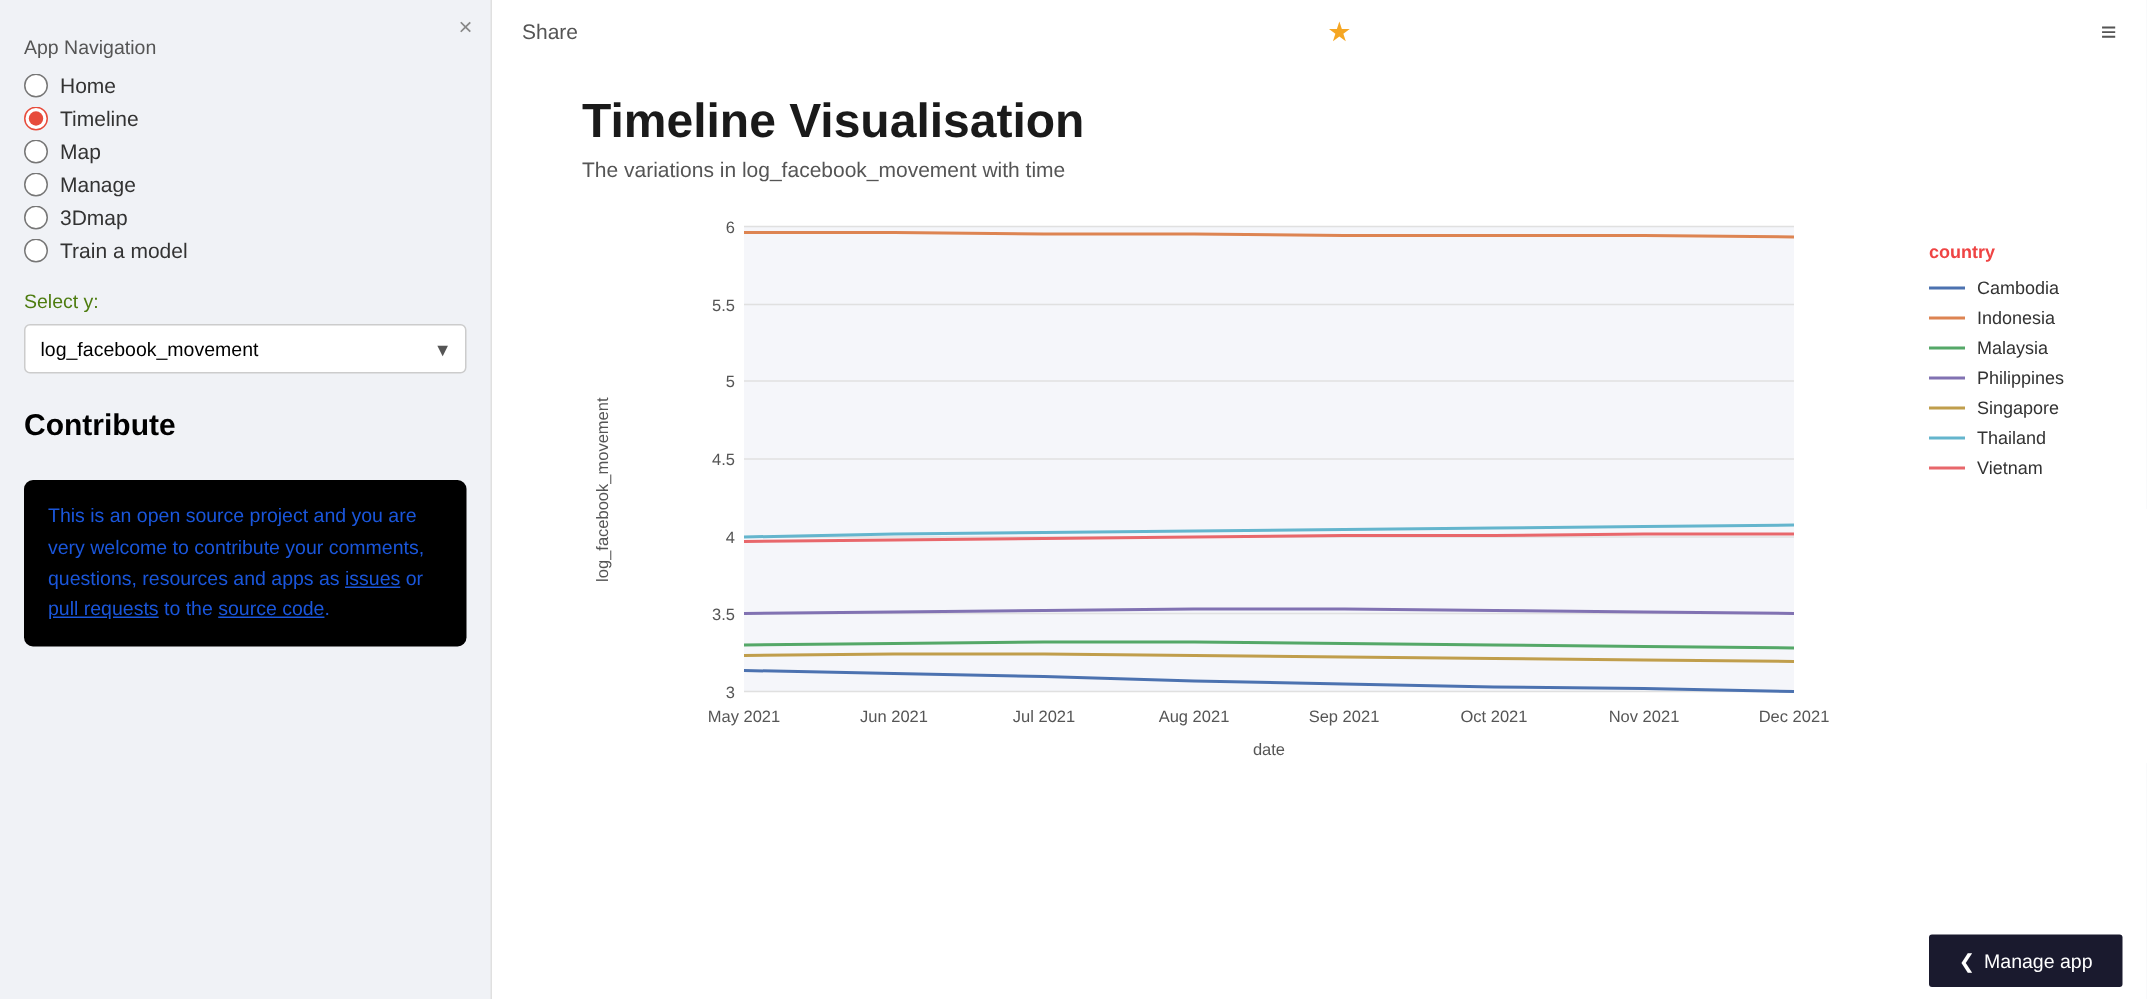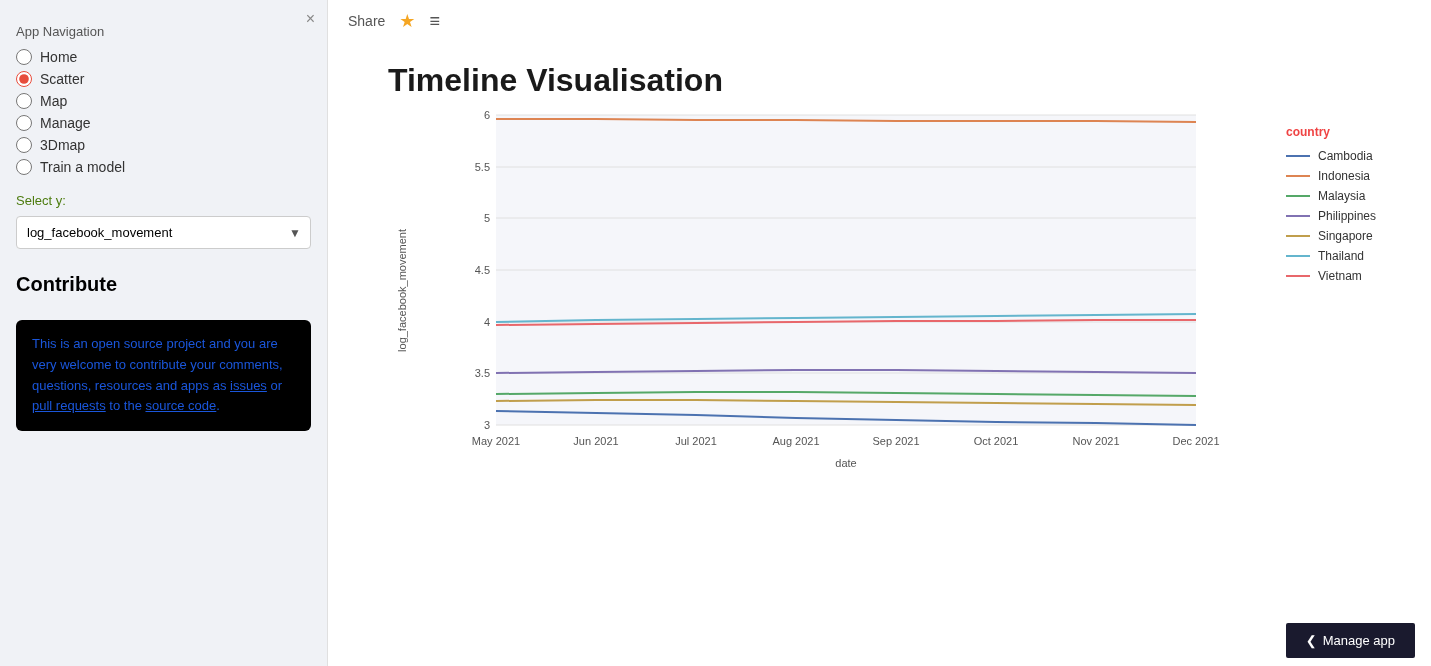--- a/index.html
+++ b/index.html
@@ -116,21 +116,21 @@
       flex: 1;
       background: #ffffff;
       display: flex;
       flex-direction: column;
       overflow: hidden;
       position: relative;
     }
 
     #topbar {
       display: flex;
-      justify-content: flex-start;
+      justify-content: space-between;
       align-items: center;
       padding: 10px 20px;
       gap: 14px;
     }
 
     .share-label {
       font-size: 14px;
       color: #555;
     }
 
@@ -257,21 +257,21 @@
   <div class="nav-label" data-interactable="false">App Navigation</div>
 
   <div class="nav-items" data-interactable="false">
 
   <div class="nav-item" data-interactable="true">
         <input type="radio" name="nav" value="home" data-interactable="true" style="">
         <span data-interactable="false">Home</span>
       </div>
       <div class="nav-item" data-interactable="true">
         <input type="radio" name="nav" value="timeline" data-interactable="true" checked="" style="">
-        <span data-interactable="false">Scatter</span>
+        <span data-interactable="false">Timeline</span>
       </div>
       <div class="nav-item" data-interactable="true">
         <input type="radio" name="nav" value="map" data-interactable="true" style="">
         <span data-interactable="false">Map</span>
       </div>
       <div class="nav-item" data-interactable="true">
         <input type="radio" name="nav" value="scatter" data-interactable="true" style="">
         <span data-interactable="false">Manage</span>
       </div>
       <div class="nav-item" data-interactable="true">
@@ -298,20 +298,21 @@
 
 <div id="main" data-interactable="false">
   <div id="topbar" data-interactable="false">
     <span class="share-label" data-interactable="false">Share</span>
     <span class="star-icon" data-interactable="true">★</span>
     <span class="menu-icon" data-interactable="true">≡</span>
   </div>
 
   <div id="content" data-interactable="false">
     <div class="page-title" data-interactable="false">Timeline Visualisation</div>
+    <div class="page-subtitle" data-interactable="false">The variations in log_facebook_movement with time</div>
 
     <div id="chart-container" data-interactable="false">
 
       <div style="position:relative; display:flex; flex-direction:row; flex:1;">
         <div style="display:flex; align-items:center; justify-content:center; width:28px;">
           <span style="writing-mode:vertical-rl; transform:rotate(180deg); font-size:11px; color:#555; white-space:nowrap;" data-interactable="false">log_facebook_movement</span>
         </div>
 
         <div id="chart-svg-wrapper" data-interactable="false">
           <svg id="main-chart" width="820" height="370" style="display:block;">

